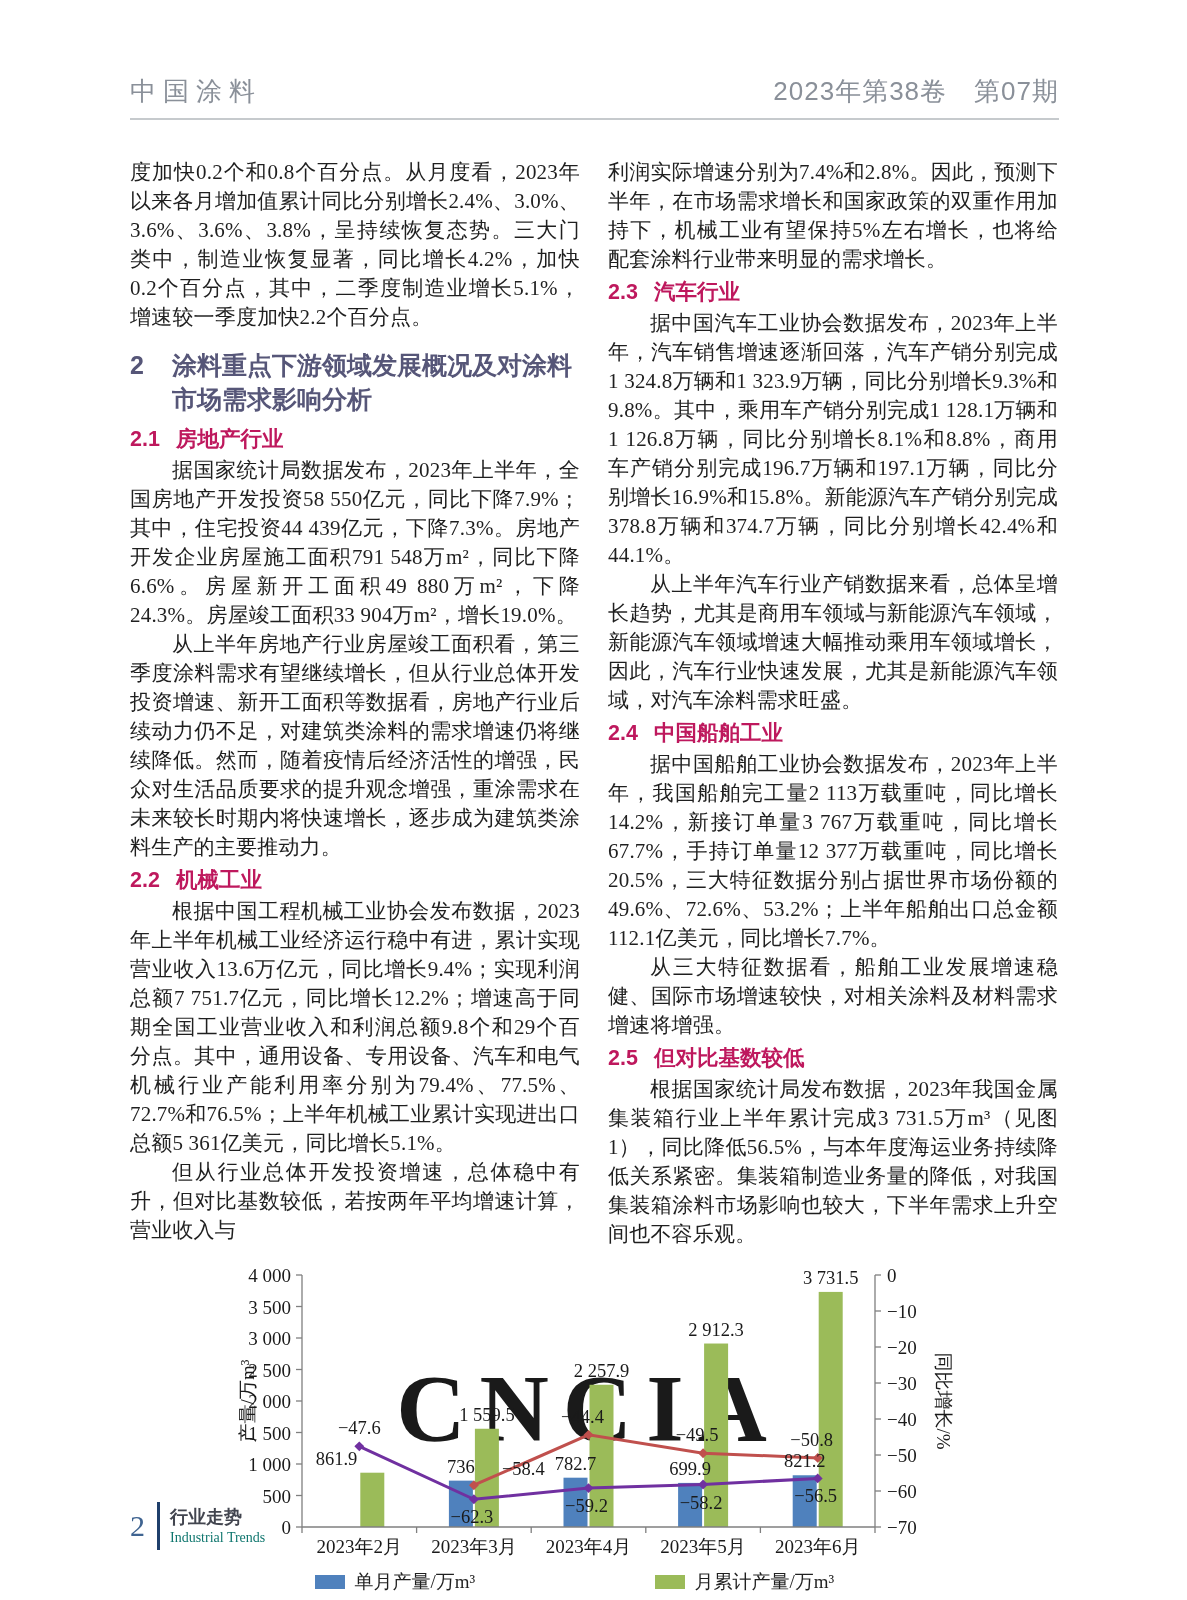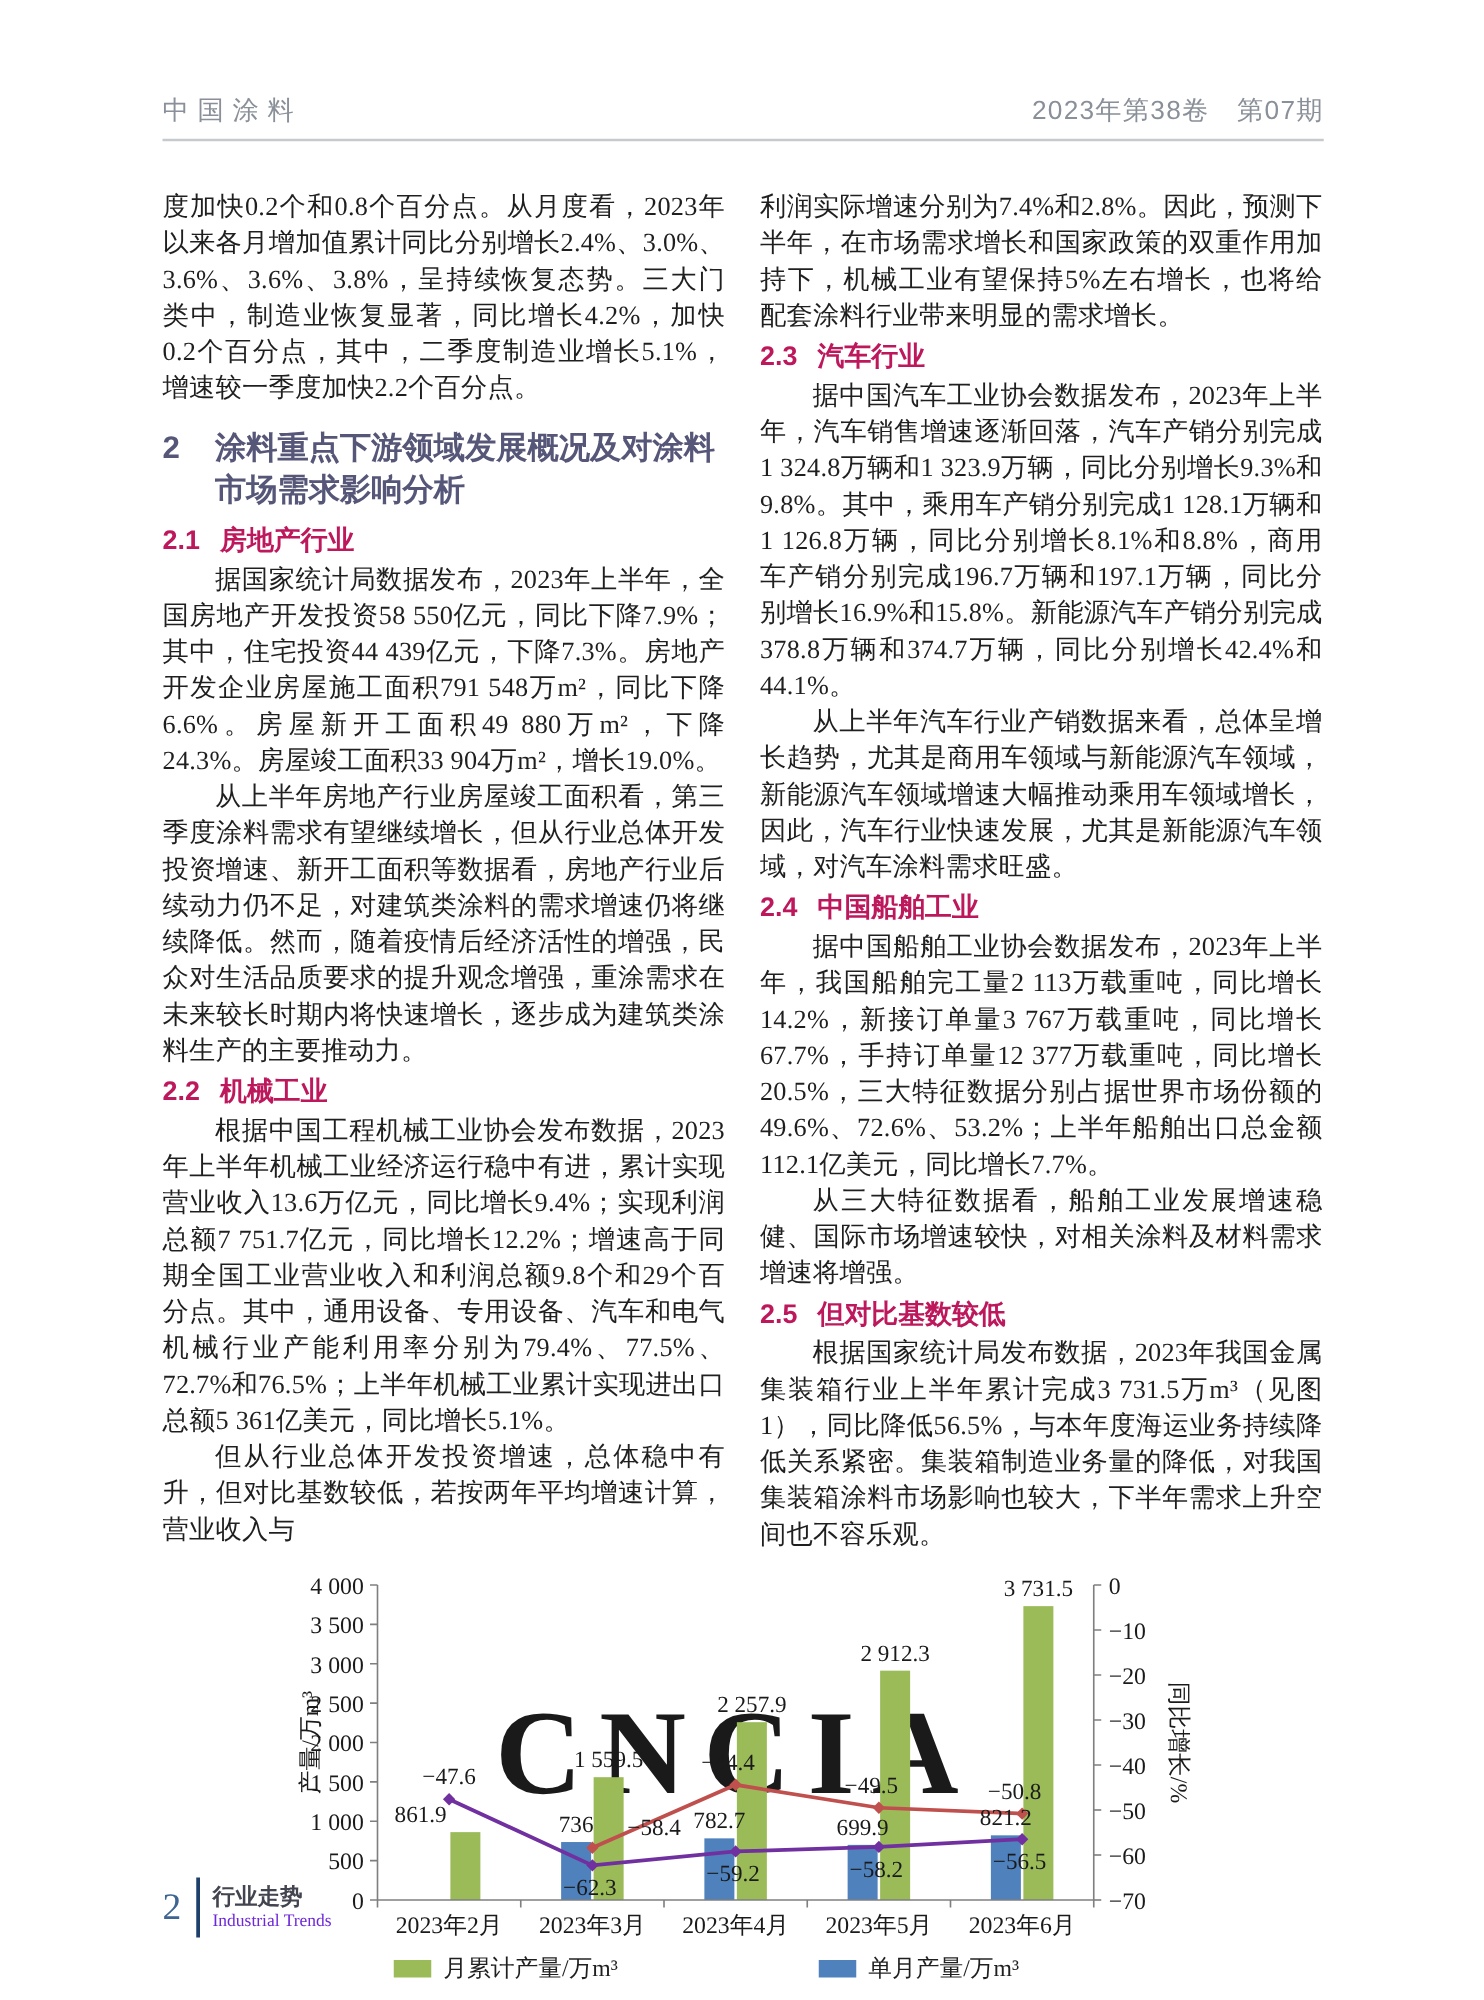--- a/index.html
+++ b/index.html
@@ -6,21 +6,21 @@
   html,body { margin:0; padding:0; }
   body {
     width:1187px; height:1600px; background:#ffffff; overflow:hidden;
     font-family:"Liberation Serif", serif; color:#1f1f1f; position:relative;
   }
   .page { padding:74px 128px 0 130px; }
 
   
   .hdr { display:flex; justify-content:space-between; align-items:flex-start;
          color:#8a9099; font-family:"Liberation Sans", sans-serif;
-         font-size:21px; padding-bottom:9px; border-bottom:2px solid #c6cacd; }
+         font-size:26px; padding-bottom:9px; border-bottom:2px solid #c6cacd; }
   .hdr .journal { letter-spacing:7px; }
   .hdr .issue { letter-spacing:1px; }
 
   
   .cols { display:flex; gap:28px; margin-top:38px; }
   .col { width:450px; }
   p.body { font-size:21px; line-height:29px; text-align:justify; margin:0;
            text-indent:2em; letter-spacing:0.2px; }
   p.body.noind { text-indent:0; }
 
@@ -47,21 +47,21 @@
                  transform:rotate(45deg); }
 
   
   .footer { position:absolute; left:130px; top:1502px; display:flex; align-items:center; }
   .footer .pageno { font-size:30px; color:#3f6491; margin-right:12px;
                     font-family:"Liberation Serif", serif; }
   .footer .vbar { width:3px; height:48px; background:#1f3f6b; margin-right:10px; }
   .footer .fcol .cn { font-family:"Liberation Sans", sans-serif; font-weight:bold;
                       font-size:18px; color:#42454f; line-height:24px; }
   .footer .fcol .en { font-family:"Liberation Serif", serif; font-size:14px;
-                      color:#6d28d9; line-height:18px; }
+                      color:#0f766e; line-height:18px; }
 </style>
 </head>
 <body>
 
 <div class="page">
 
   <div class="hdr">
     <span class="journal">中国涂料</span>
     <span class="issue">2023年第38卷　第07期</span>
   </div>
@@ -198,26 +198,26 @@
           <text x="581.6999999999999" y="188.88" text-anchor="middle" font-size="18.5">−50.8</text>
           <text x="129.3" y="177.36" text-anchor="middle" font-size="18.5">−47.6</text>
           <text x="241.89999999999998" y="266.28" text-anchor="middle" font-size="18.5">−62.3</text>
           <text x="356.5" y="255.12" text-anchor="middle" font-size="18.5">−59.2</text>
           <text x="471.09999999999997" y="251.52" text-anchor="middle" font-size="18.5">−58.2</text>
           <text x="585.6999999999999" y="245.4" text-anchor="middle" font-size="18.5">−56.5</text>
         </svg>
     </div>
     <div class="legend">
       <div class="lg-item">
+        <span class="lg-swatch" style="background: rgb(79, 129, 189);"></span>
+        <span>单月产量/万m³</span>
+      </div>
+      <div class="lg-item">
         <span class="lg-swatch" style="background: rgb(155, 187, 89);"></span>
         <span>月累计产量/万m³</span>
-      </div>
-      <div class="lg-item">
-        <span class="lg-swatch" style="background: rgb(79, 129, 189);"></span>
-        <span>单月产量/万m³</span>
       </div>
       <div class="lg-item">
         <span class="lg-line">
           <span class="ln" style="background: rgb(192, 80, 77);"></span>
             <span class="dm" style="background: rgb(192, 80, 77);"></span>
         </span>
         <span>单月产量同比增长/%</span>
       </div>
       <div class="lg-item">
         <span class="lg-line">

